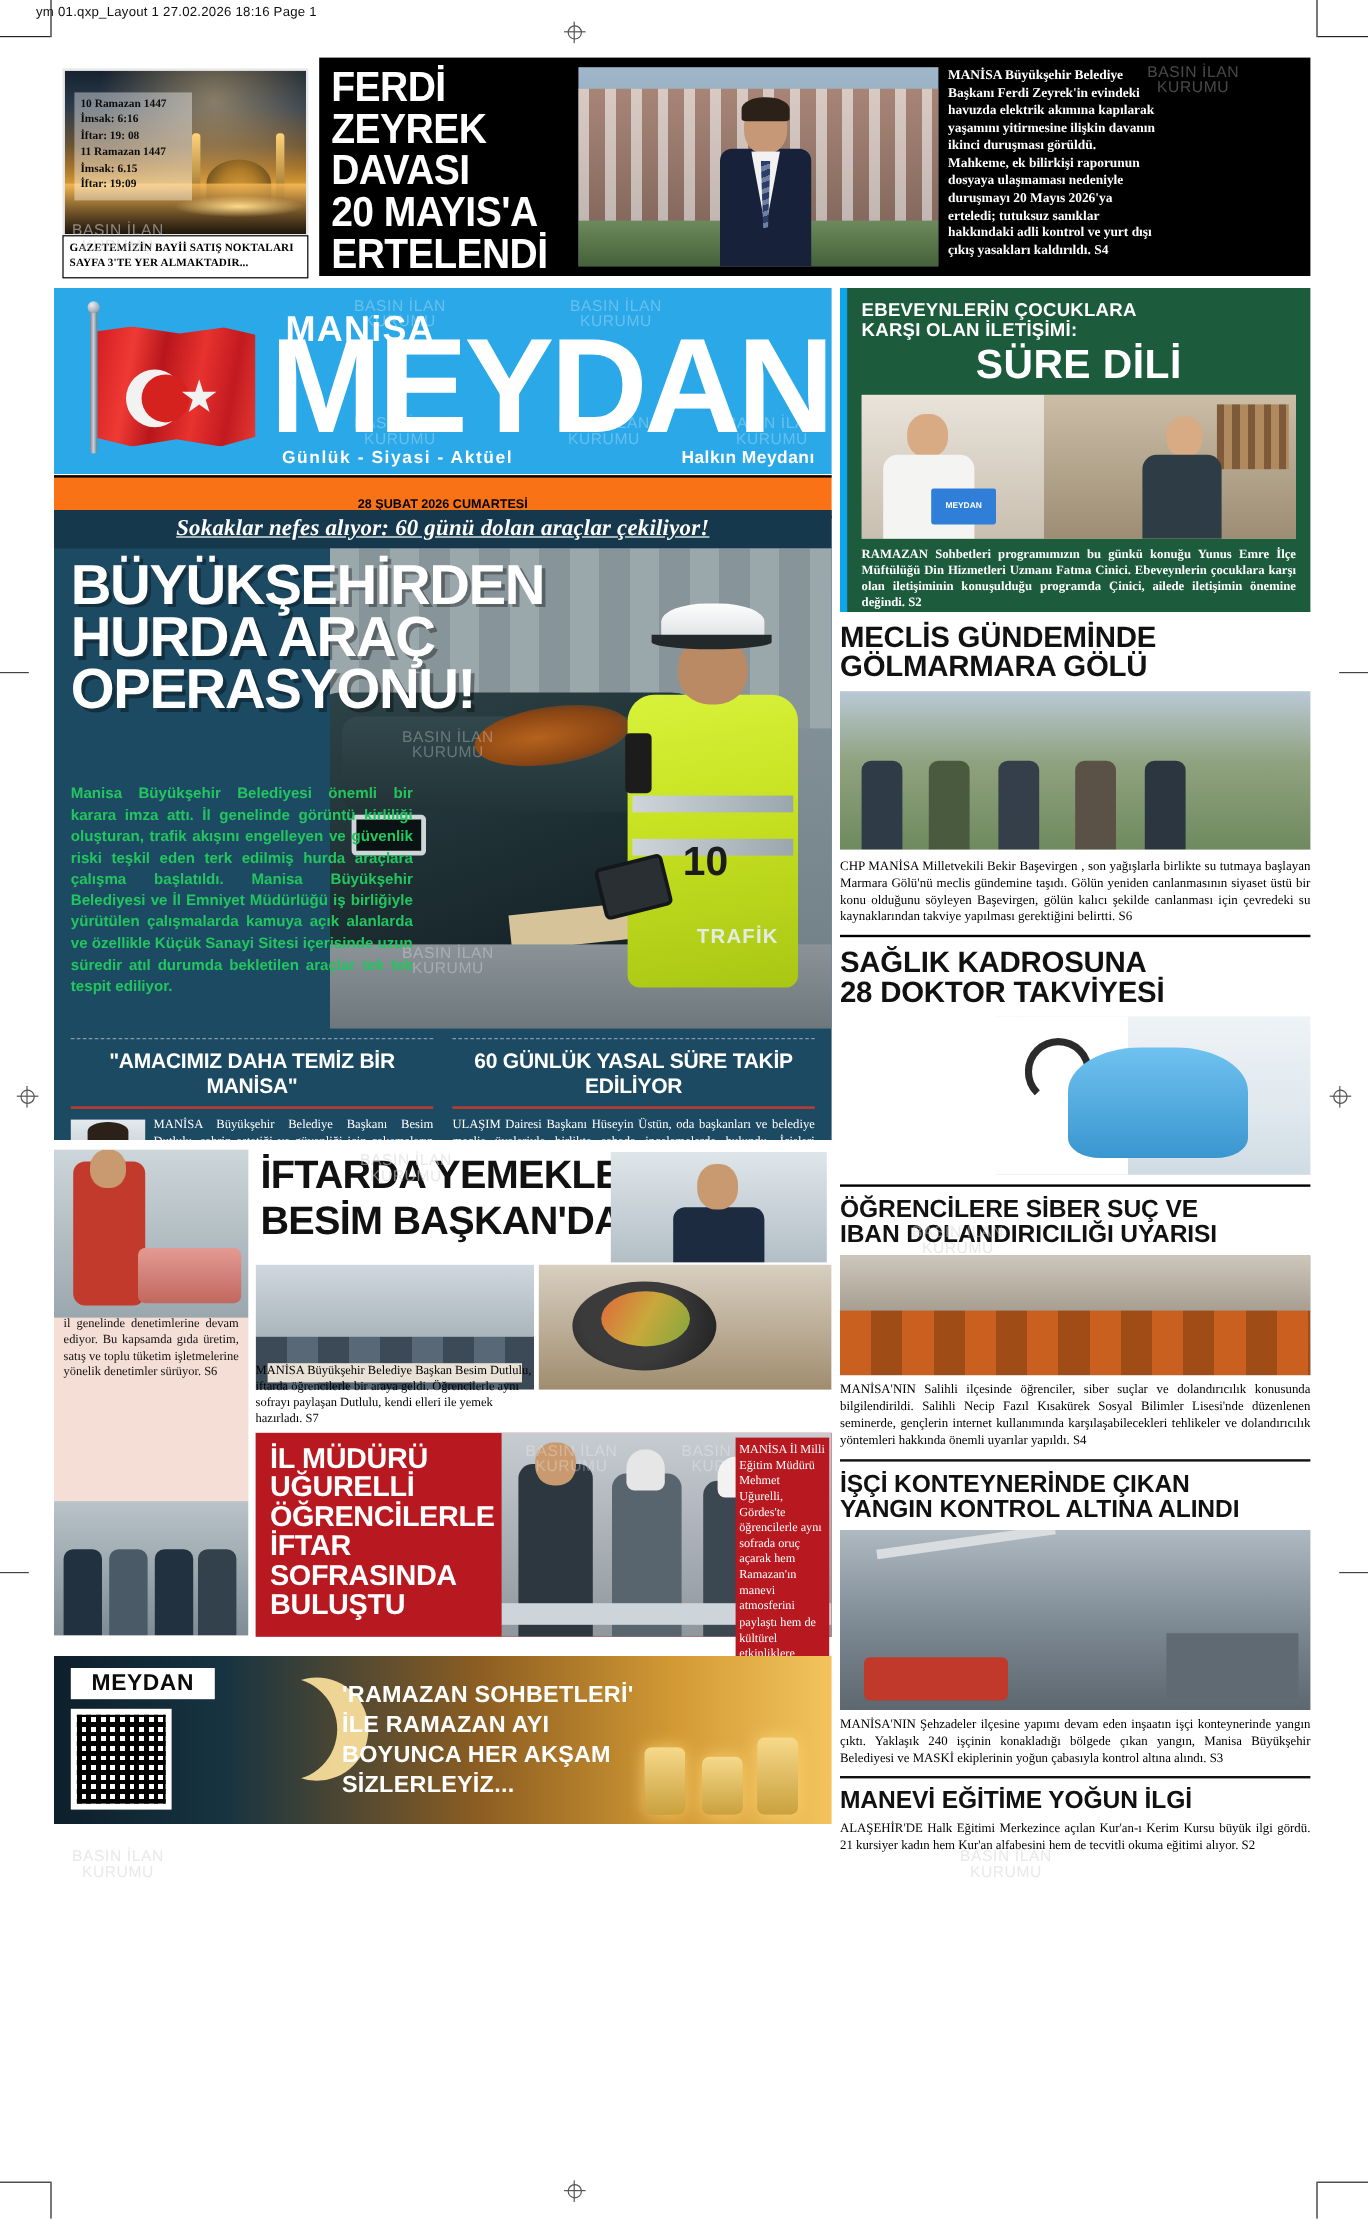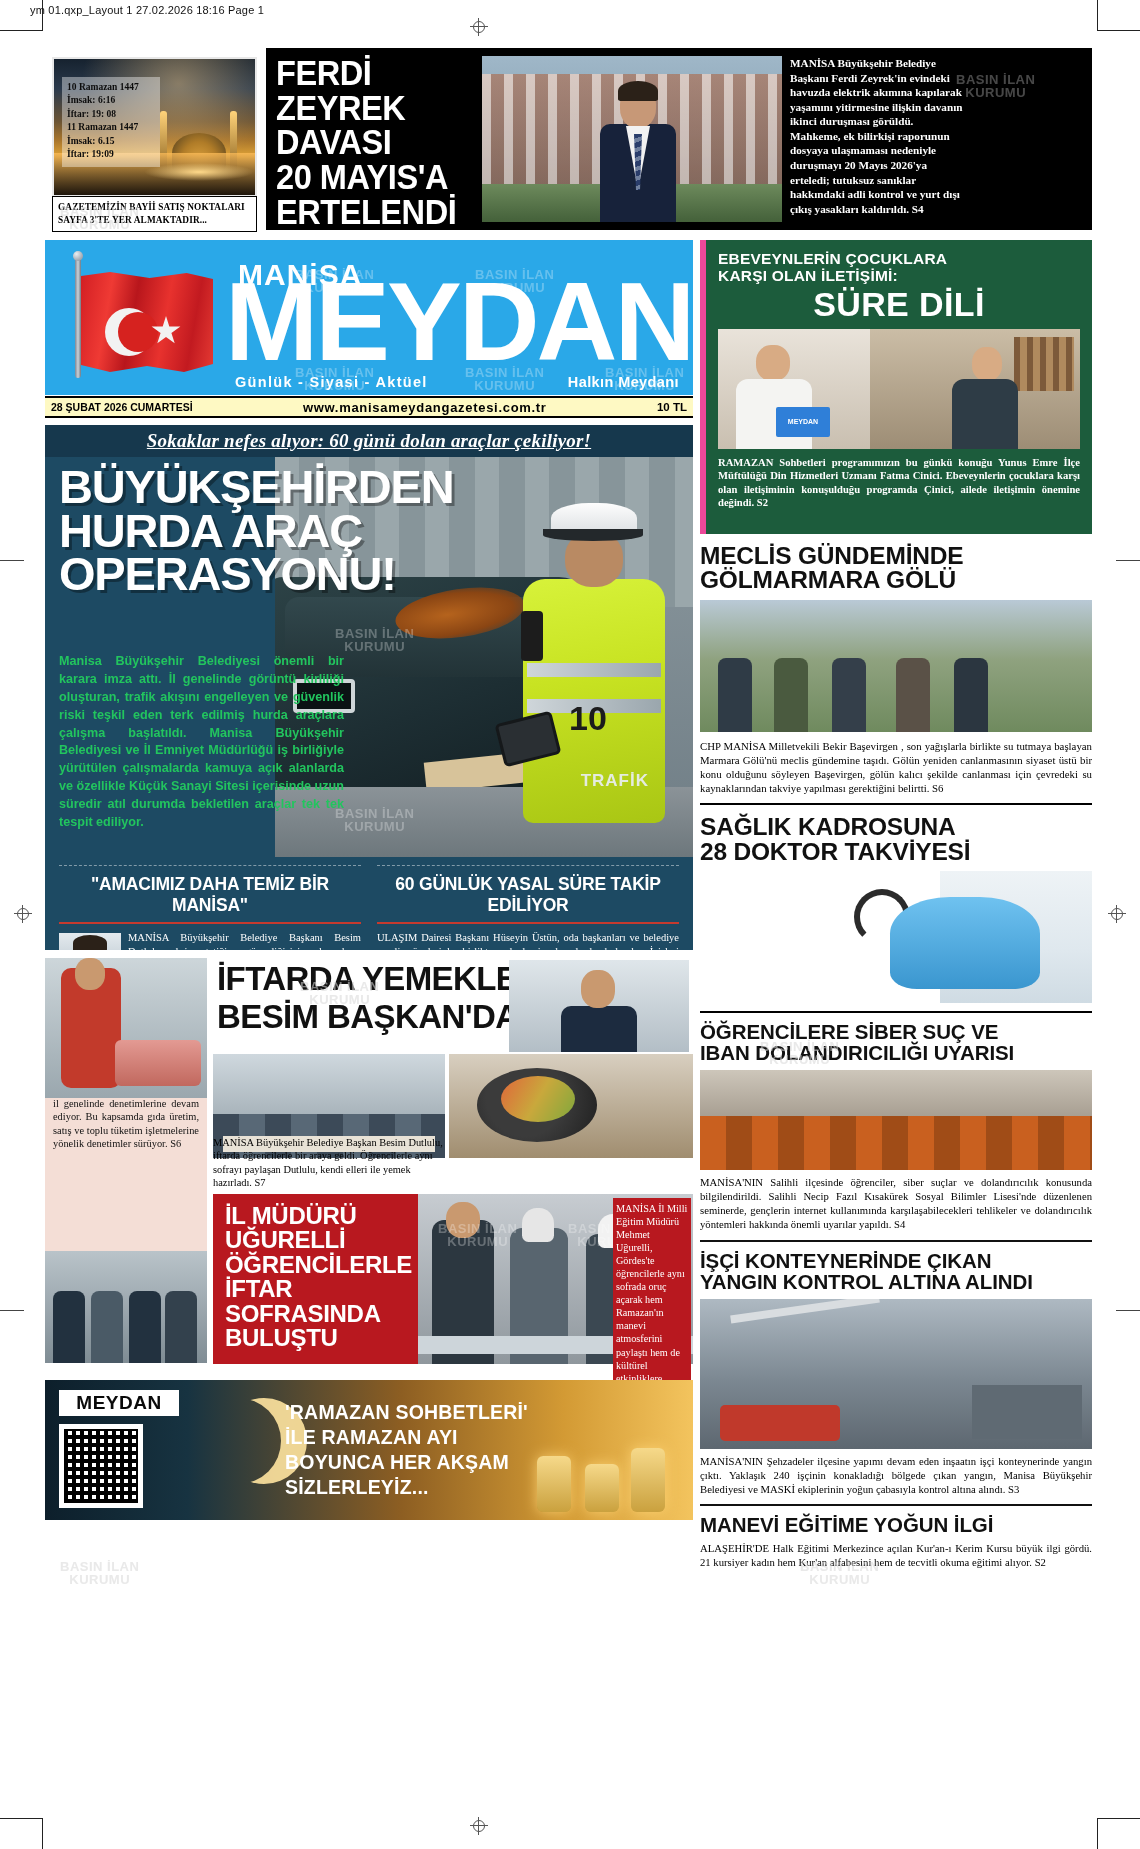--- a/index.html
+++ b/index.html
@@ -32,24 +32,23 @@
   .crop-bl{position:absolute; left:0; bottom:30px; width:42px;height:1px;background:#222;}
   .crop-bl2{position:absolute; left:42px; bottom:0; width:1px;height:31px;background:#222;}
   .crop-br{position:absolute; right:0; bottom:30px; width:42px;height:1px;background:#222;}
   .crop-br2{position:absolute; right:42px; bottom:0; width:1px;height:31px;background:#222;}
   .side-mark-l{position:absolute; left:0; width:24px; height:1px; background:#444;}
   .side-mark-r{position:absolute; right:0; width:24px; height:1px; background:#444;}
 
   
   .wm {
     position:absolute; pointer-events:none; opacity:.28;
-    font-family:"Liberation Sans",sans-serif; font-weight:bold;
+    font-family:"Liberation Sans",sans-serif; font-weight:normal;
     color:#ffffff; text-align:center; line-height:1.0;
     text-shadow: 0 0 1px rgba(0,0,0,.07);
-    margin-top: 20px;
   }
   .wm .a{ font-size:13px; letter-spacing:.5px; display:block; }
   .wm .b{ font-size:13px; letter-spacing:.5px; display:block; }
   .wm-dark { color:#d8d8d8; opacity:.55; }
 
   
   #ramadan-box {
     position:absolute; left:52px; top:57px; width:205px; height:140px;
     border:2px solid #e8e8e8; overflow:hidden;
     background:linear-gradient(180deg,#1d2c3f 0%,#2c3c52 28%,#5b4a35 55%,#8a5f22 74%,#c98a26 88%,#2a2318 100%);
@@ -198,35 +197,36 @@
     color:#fff; font-size:14.5px; font-weight:bold; letter-spacing:1.3px;
     font-family:"Liberation Sans", sans-serif;
   }
   #halkin{
     position:absolute; right:14px; top:134px;
     color:#fff; font-size:14.5px; font-weight:bold; letter-spacing:.4px;
     font-family:"Liberation Sans", sans-serif;
   }
   #datebar{
     position:absolute; left:45px; top:396px; width:648px; height:22px;
-    border-top:2px solid #000; border-bottom:2px solid #000; background:#fef9c3;
+    border-top:2px solid #000; border-bottom:2px solid #000; background:#f97316;
     display:flex; align-items:center; justify-content:space-between;
-    padding:4px 6px;
+    padding:16px 6px;
+    flex-direction:column;
   }
   #datebar .dt{ font-size:10.5px; font-weight:bold; font-family:"Liberation Sans",sans-serif; color:#000;}
   #datebar .url{ font-size:13px; font-weight:bold; letter-spacing:.7px;
      font-family:"Liberation Sans",sans-serif; color:#000;}
   #datebar .price{ font-size:11.5px; font-weight:bold; font-family:"Liberation Sans",sans-serif;color:#000;}
 
   
   #sb{ position:absolute; left:700px; top:240px; width:392px; }
 
   .sb-green{
-    background:#1c5c3c; color:#fff; padding:10px 12px 24px 12px; position:relative;
-    border-left:6px solid #ec4899;
+    background:#1c5c3c; color:#fff; padding:10px 12px 0 12px; position:relative;
+    border-left:6px solid #0ea5e9;
   }
   .sb-green h3{
     font-size:15.5px; font-weight:bold; line-height:1.12; letter-spacing:.2px;
     text-transform:uppercase; font-family:"Liberation Sans",sans-serif;
   }
   .sb-green h2{
     font-size:34px; font-weight:bold; line-height:1; margin-top:2px; text-align:center;
     letter-spacing:.4px; font-family:"Liberation Sans",sans-serif;
   }
   .sb-photo{

